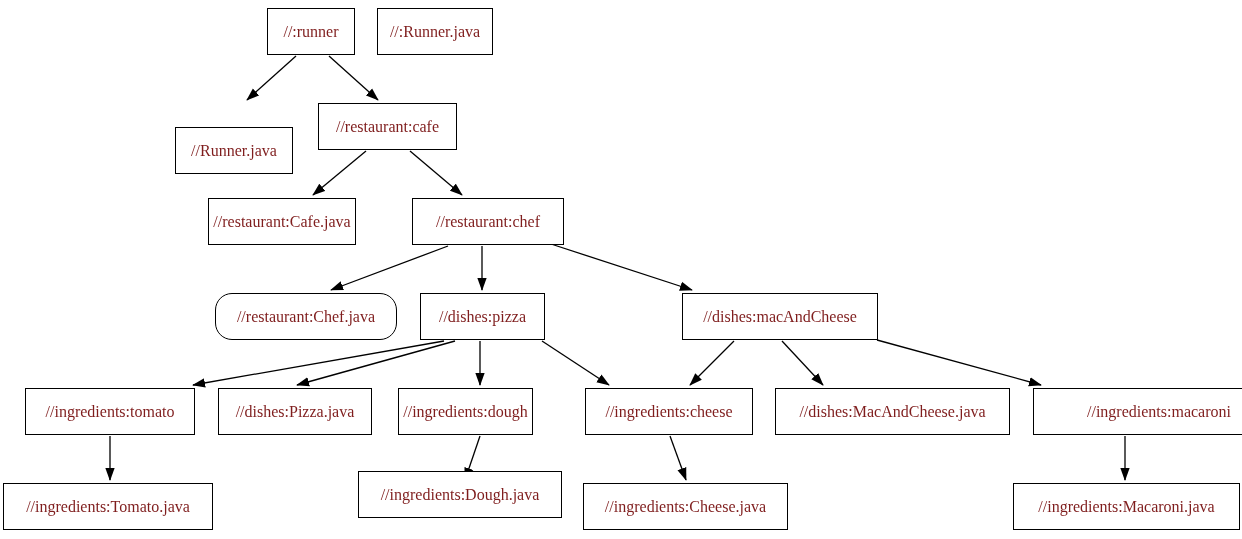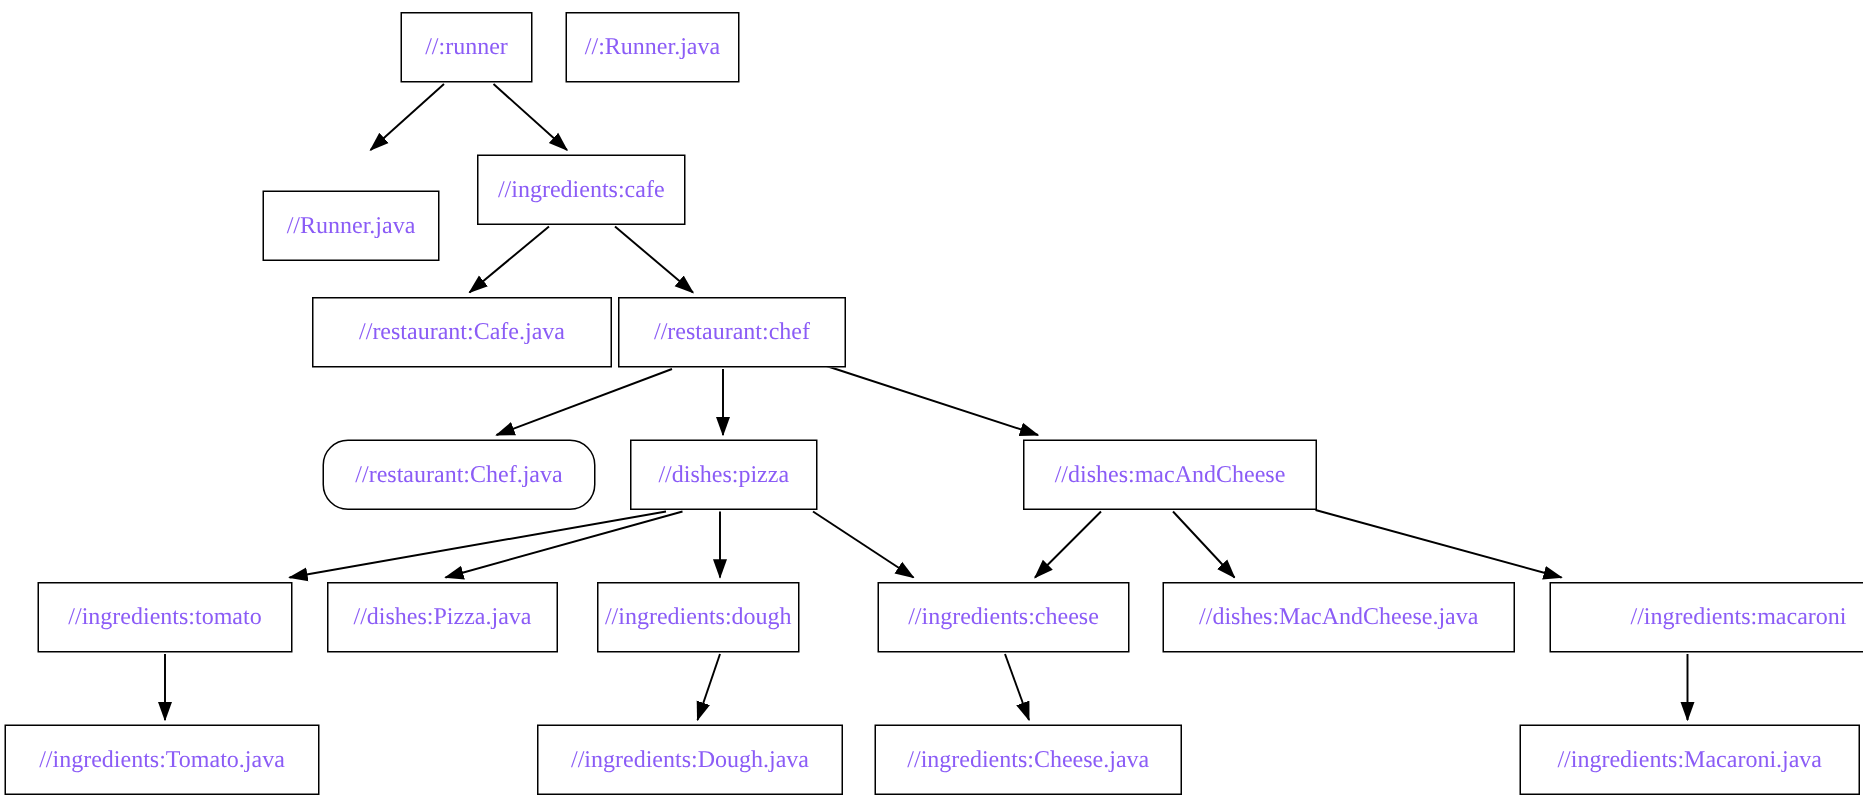--- a/index.html
+++ b/index.html
@@ -21,21 +21,21 @@
     top: 0;
     width: 1242px;
     height: 539px;
   }
   .node {
     position: absolute;
     box-sizing: border-box;
     height: 47px;
     border: 1px solid #000000;
     background: #ffffff;
-    color: #8b5cf6;
+    color: #7f1d1d;
     font-size: 16px;
     display: flex;
     align-items: center;
     justify-content: center;
     white-space: nowrap;
     line-height: 1;
   }
   .edge {
     stroke: #000000;
     stroke-width: 1.3;
@@ -71,34 +71,34 @@
     <line class="edge" x1="110" y1="436" x2="110" y2="480" marker-end="url(#arrow)"></line>
     <line class="edge" x1="480" y1="436" x2="465" y2="480" marker-end="url(#arrow)"></line>
     <line class="edge" x1="670" y1="436" x2="686" y2="480" marker-end="url(#arrow)"></line>
     <line class="edge" x1="1125" y1="436" x2="1125" y2="480" marker-end="url(#arrow)"></line>
   </svg>
 
   <div class="node" style="left:267px;  top:8px;   width:88px;">//:runner</div>
   <div class="node" style="left:377px;  top:8px;   width:116px;font-family:Liberation Serif, serif;">//:Runner.java</div>
 
   <div class="node" style="left:175px;  top:103px; width:118px;margin-top:24px;">//Runner.java</div>
-  <div class="node" style="left:318px;  top:103px; width:139px;">//ingredients:cafe</div>
+  <div class="node" style="left:318px;  top:103px; width:139px;">//restaurant:cafe</div>
 
-  <div class="node" style="left:208px;  top:198px; width:200px;">//restaurant:Cafe.java</div>
+  <div class="node" style="left:208px;  top:198px; width:148px;">//restaurant:Cafe.java</div>
   <div class="node" style="left:412px;  top:198px; width:152px;">//restaurant:chef</div>
 
   <div class="node" style="left:215px;  top:293px; width:182px;border-radius:17px;">//restaurant:Chef.java</div>
   <div class="node" style="left:420px;  top:293px; width:125px;">//dishes:pizza</div>
   <div class="node" style="left:682px;  top:293px; width:196px;">//dishes:macAndCheese</div>
 
   <div class="node" style="left:25px;   top:388px; width:170px;">//ingredients:tomato</div>
   <div class="node" style="left:218px;  top:388px; width:154px;">//dishes:Pizza.java</div>
   <div class="node" style="left:398px;  top:388px; width:135px;">//ingredients:dough</div>
   <div class="node" style="left:585px;  top:388px; width:168px;">//ingredients:cheese</div>
   <div class="node" style="left:775px;  top:388px; width:235px;">//dishes:MacAndCheese.java</div>
   <div class="node" style="left:1033px; top:388px; width:220px;padding-left:32px;">//ingredients:macaroni</div>
 
   <div class="node" style="left:3px;    top:483px; width:210px;">//ingredients:Tomato.java</div>
-  <div class="node" style="left:358px;  top:483px; width:204px;">//ingredients:Dough.java</div>
+  <div class="node" style="left:358px;  top:471px; width:204px;">//ingredients:Dough.java</div>
   <div class="node" style="left:583px;  top:483px; width:205px;">//ingredients:Cheese.java</div>
   <div class="node" style="left:1013px; top:483px; width:227px;">//ingredients:Macaroni.java</div>
 
 </div>
 
 </body></html>

